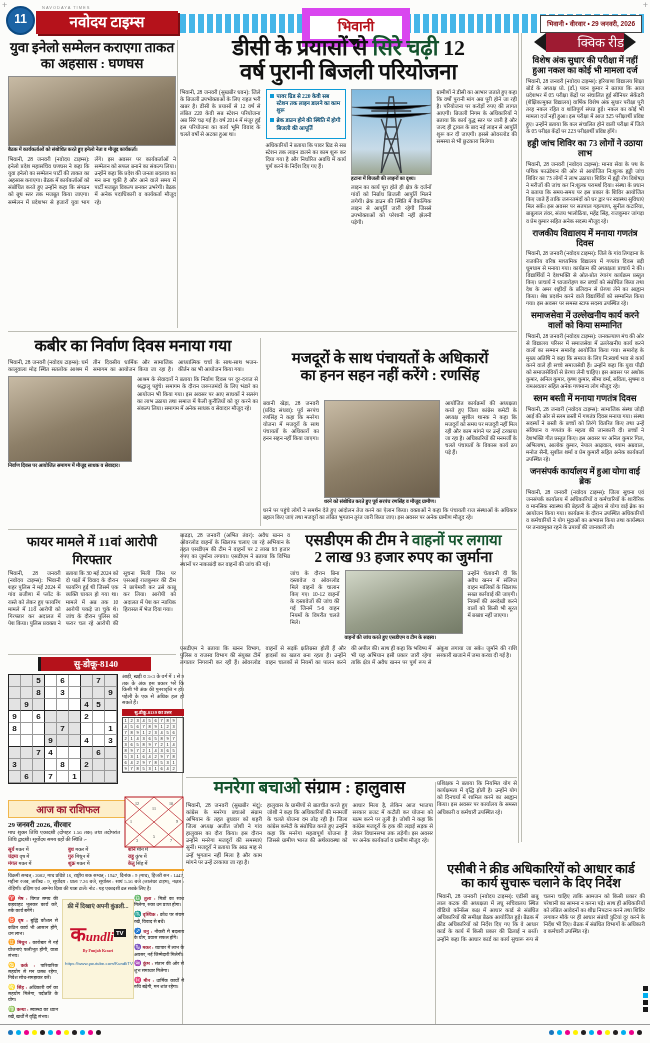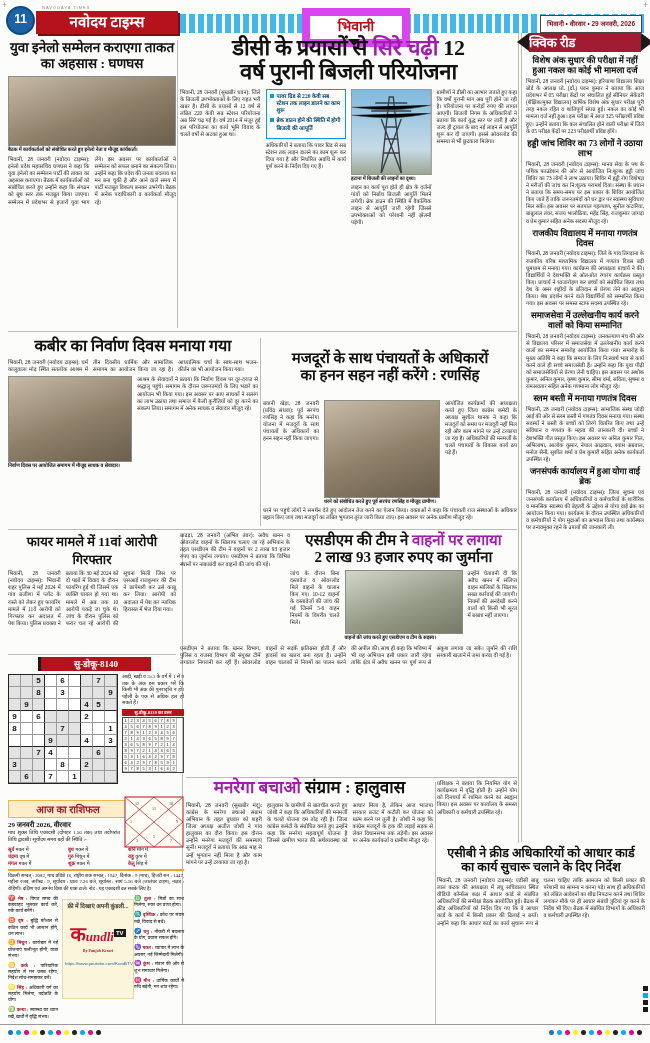--- a/index.html
+++ b/index.html
@@ -20,42 +20,42 @@
   .section-box:after{content:"";position:absolute;left:38px;bottom:-7px;border-left:6px solid transparent;
                border-right:6px solid transparent;border-top:7px solid #111}
   .datebox{position:absolute;right:8px;top:15px;height:16px;background:#fff;border:1px solid #444;
            color:#7d0c12;font:bold 6.5px/16px "Liberation Sans",sans-serif;padding:0 6px}
   
   .art{position:absolute}
   .body{font-size:5.4px;line-height:1.32;text-align:justify;color:#222}
   .cap{font-size:5px;font-weight:bold;color:#111;margin-top:1px;line-height:1.2}
   .ph{box-shadow:inset 0 0 0 1px #8c8c8c;background:linear-gradient(160deg,#c9bca6 0%,#8d7f68 55%,#6b5e4b 100%)}
   .ph-green{background:linear-gradient(160deg,#d3d8c9 0%,#969c88 55%,#737a66 100%)}
-  .hl-blue{color:#a21caf}
+  .hl-blue{color:#14532d}
   .vr{position:absolute;width:1px;background:#bdbdb4}
   .hrule{position:absolute;height:1px;background:#bdbdb4}
   .cols2{column-count:2;column-gap:5px}
   .cols3{column-count:3;column-gap:5px}
   .cols4{column-count:4;column-gap:5px}
   
   #inelo{left:8px;top:40px;width:168px;height:290px}
   #inelo h2{margin:0;font-size:13.5px;line-height:1.18;text-align:center}
   #inelo .ph{height:70px;margin-top:4px}
   #lead{left:180px;top:36px;width:337px;height:294px}
   #lead h1{margin:0;font-size:22px;line-height:1.08;text-align:center;letter-spacing:-.3px}
   .lead-cols{display:flex;gap:5px;margin-top:5px}
   .lead-cols>div{flex:1;min-width:0}
   .bulletbox{border:1px solid #0d9bd7;padding:3px;margin-bottom:3px}
   .brow{display:flex;gap:3px;font-size:5.6px;font-weight:bold;color:#06496f;line-height:1.3;margin-bottom:3px}
   .bsq{flex:0 0 4px;width:4px;height:4px;background:#0d9bd7;margin-top:1px}
   .pylon{width:100%;height:86px;display:block}
   
   #qr{left:521px;top:33px;width:123px;height:809px;border-left:1px solid #bdbdb4;padding-left:4px;box-sizing:border-box}
-  .qr-banner{position:relative;width:112px;height:19px;margin:0 auto;background:#9e1b32;color:#fff;
-             font-weight:bold;font-size:13px;line-height:19px;text-align:left}
+  .qr-banner{position:relative;width:78px;height:19px;margin:0 auto;background:#9e1b32;color:#fff;
+             font-weight:normal;font-size:13px;line-height:19px;text-align:right}
   .qr-banner:before{content:"";position:absolute;left:-12px;top:0;border-top:9.5px solid transparent;
              border-bottom:9.5px solid transparent;border-right:12px solid #1a1a1a}
   .qr-banner:after{content:"";position:absolute;right:-12px;top:0;border-top:9.5px solid transparent;
              border-bottom:9.5px solid transparent;border-left:12px solid #1a1a1a}
   .qr-item h3{margin:4px 0 2px;font-size:8.6px;line-height:1.15;text-align:center}
   .qr-item p{margin:0 0 3px}
   #kabir{left:8px;top:334px;width:250px;height:194px}
   #kabir h2{margin:0;font-size:16px;text-align:center}
   .kab-row{display:flex;gap:5px;margin-top:3px}
   #majdur{left:263px;top:334px;width:254px;height:194px}
@@ -111,21 +111,21 @@
   
   #mnrega{left:186px;top:779px;width:247px;height:247px}
   #mnrega h2{margin:0;font-size:17px;line-height:1.1;text-align:center}
   .mn-row{display:flex;gap:5px;margin-top:4px}
   .mn-c1{width:76px}
   .quote{border:2px solid #7ec8ea;background:#eaf6fd;border-radius:6px;color:#0a5a8a;font-weight:bold;
          font-size:7.5px;line-height:1.3;text-align:center;padding:4px 5px;margin-bottom:3px}
   .quote .yl{background:#ffe97a}
   #qrspill{left:437px;top:780px;width:80px;height:62px}
   #acb{left:437px;top:846px;width:208px;height:178px}
-  #acb h2{margin:0 0 2px;font-size:12.5px;line-height:1.15;text-align:center}
+  #acb h2{margin:16px 0 2px;font-size:12.5px;line-height:1.15;text-align:center}
   
   .foot-line{position:absolute;left:0;right:0;top:1024px;height:1px;background:#999}
   .dots{position:absolute;top:1030px;display:flex;gap:3px}
   .dots span{width:5px;height:5px;border-radius:50%;display:inline-block}
   .printstrip{position:absolute;right:2px;top:986px;display:flex;flex-direction:column;gap:2px}
   .printstrip i{width:5px;height:5px;background:#1a1a1a}
   .printstrip i.c{background:#00aeef}
 </style>
 </head>
 <body>

